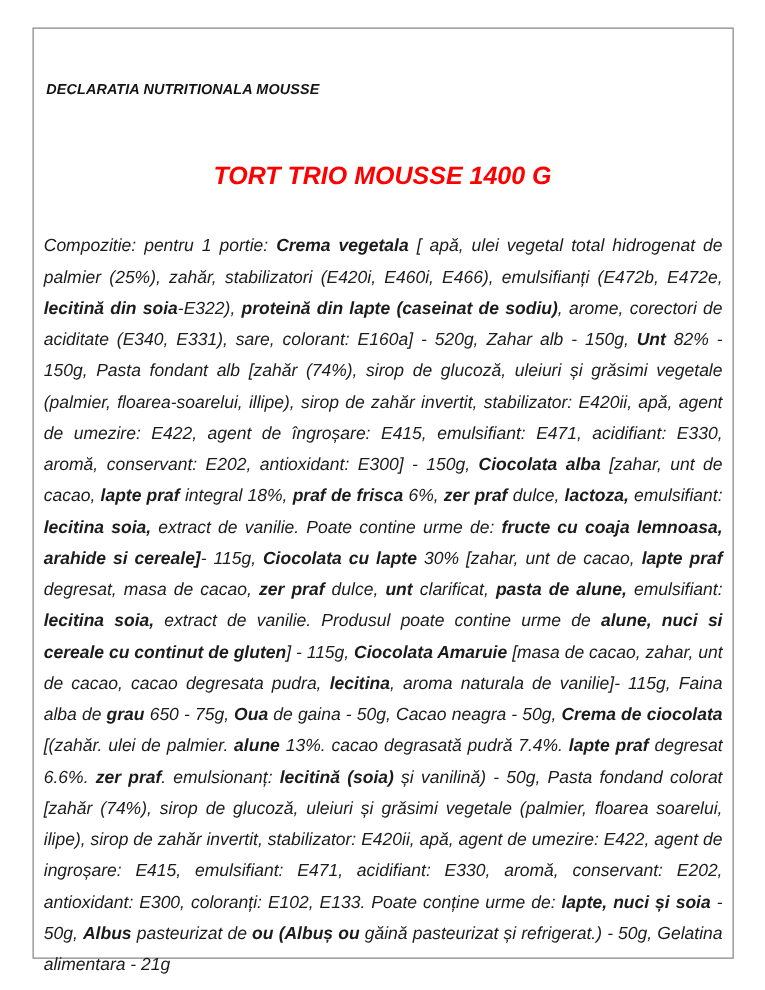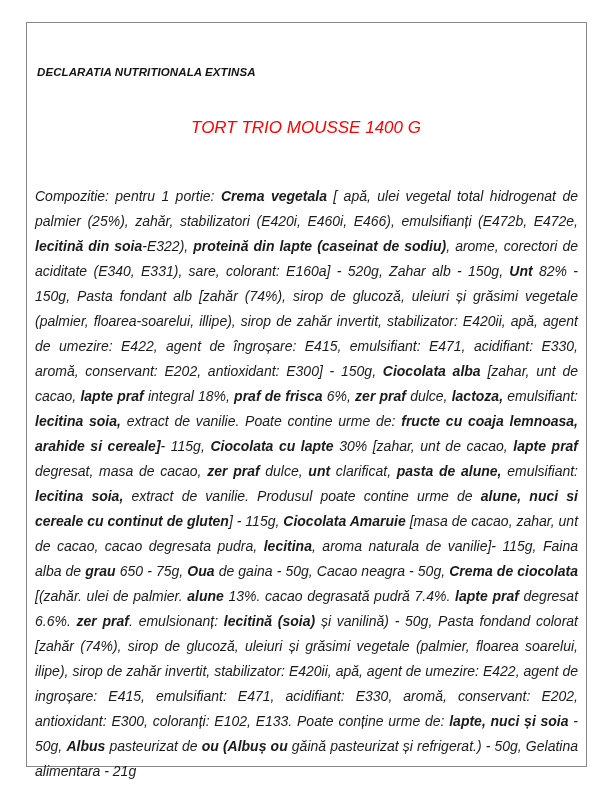--- a/index.html
+++ b/index.html
@@ -34,24 +34,24 @@
     font-weight: 700;
     font-style: italic;
     letter-spacing: 0.1px;
     color: #141414;
   }
   .product-title {
     position: absolute;
     left: 0;
     right: 0;
     top: 118px;
-    margin: 0;
+    margin: 12px;
     text-align: center;
-    font-size: 17px;
-    font-weight: 400;
+    font-size: 20px;
+    font-weight: 700;
     font-style: italic;
   }
   .composition {
     position: absolute;
     left: 35px;
     top: 184px;
     width: 543px;
     margin: 0;
     font-size: 14px;
     font-style: italic;
@@ -61,16 +61,16 @@
   }
   .composition b {
     font-weight: 700;
   }
 </style>
 </head>
 <body>
 
 <div class="page">
   <div class="frame" style="border-color: rgb(135, 135, 135);"></div>
-  <h1 class="doc-heading">DECLARATIA NUTRITIONALA EXTINSA</h1>
+  <h1 class="doc-heading">DECLARATIA NUTRITIONALA MOUSSE</h1>
   <h2 class="product-title" style="color: rgb(254, 0, 0);">TORT TRIO MOUSSE 1400 G</h2>
   <p class="composition" style="color: rgb(27, 27, 27);"><span>Compozitie: pentru 1 portie: </span><b>Crema vegetala</b><span> [ apă, ulei vegetal total hidrogenat de palmier (25%), zahăr, stabilizatori (E420i, E460i, E466), emulsifianți (E472b, E472e, </span><b>lecitină din soia</b><span>-E322), </span><b>proteină din lapte (caseinat de sodiu)</b><span>, arome, corectori de aciditate (E340, E331), sare, colorant: E160a] - 520g, Zahar alb - 150g, </span><b>Unt</b><span> 82% - 150g, Pasta fondant alb [zahăr (74%), sirop de glucoză, uleiuri și grăsimi vegetale (palmier, floarea-soarelui, illipe), sirop de zahăr invertit, stabilizator: E420ii, apă, agent de umezire: E422, agent de îngroșare: E415, emulsifiant: E471, acidifiant: E330, aromă, conservant: E202, antioxidant: E300] - 150g, </span><b>Ciocolata alba</b><span> [zahar, unt de cacao, </span><b>lapte praf</b><span> integral 18%, </span><b>praf de frisca</b><span> 6%, </span><b>zer praf</b><span> dulce, </span><b>lactoza,</b><span> emulsifiant: </span><b>lecitina soia,</b><span> extract de vanilie. Poate contine urme de: </span><b>fructe cu coaja lemnoasa, arahide si cereale]</b><span>- 115g, </span><b>Ciocolata cu lapte</b><span> 30% [zahar, unt de cacao, </span><b>lapte praf</b><span> degresat, masa de cacao, </span><b>zer praf</b><span> dulce, </span><b>unt</b><span> clarificat, </span><b>pasta de alune,</b><span> emulsifiant: </span><b>lecitina soia,</b><span> extract de vanilie. Produsul poate contine urme de </span><b>alune, nuci si cereale cu continut de gluten</b><span>] - 115g, </span><b>Ciocolata Amaruie</b><span> [masa de cacao, zahar, unt de cacao, cacao degresata pudra, </span><b>lecitina</b><span>, aroma naturala de vanilie]- 115g, Faina alba de </span><b>grau</b><span> 650 - 75g, </span><b>Oua</b><span> de gaina - 50g, Cacao neagra - 50g, </span><b>Crema de ciocolata</b><span> [(zahăr. ulei de palmier. </span><b>alune</b><span> 13%. cacao degrasată pudră 7.4%. </span><b>lapte praf</b><span> degresat 6.6%. </span><b>zer praf</b><span>. emulsionanț: </span><b>lecitină (soia)</b><span> și vanilină) - 50g, Pasta fondand colorat [zahăr (74%), sirop de glucoză, uleiuri și grăsimi vegetale (palmier, floarea soarelui, ilipe), sirop de zahăr invertit, stabilizator: E420ii, apă, agent de umezire: E422, agent de ingroșare: E415, emulsifiant: E471, acidifiant: E330, aromă, conservant: E202, antioxidant: E300, coloranți: E102, E133. Poate conține urme de: </span><b>lapte, nuci și soia</b><span> - 50g, </span><b>Albus</b><span> pasteurizat de </span><b>ou (Albuș ou</b><span> găină pasteurizat și refrigerat.) - 50g, Gelatina alimentara - 21g</span></p>
 </div>
 
 </body></html>

